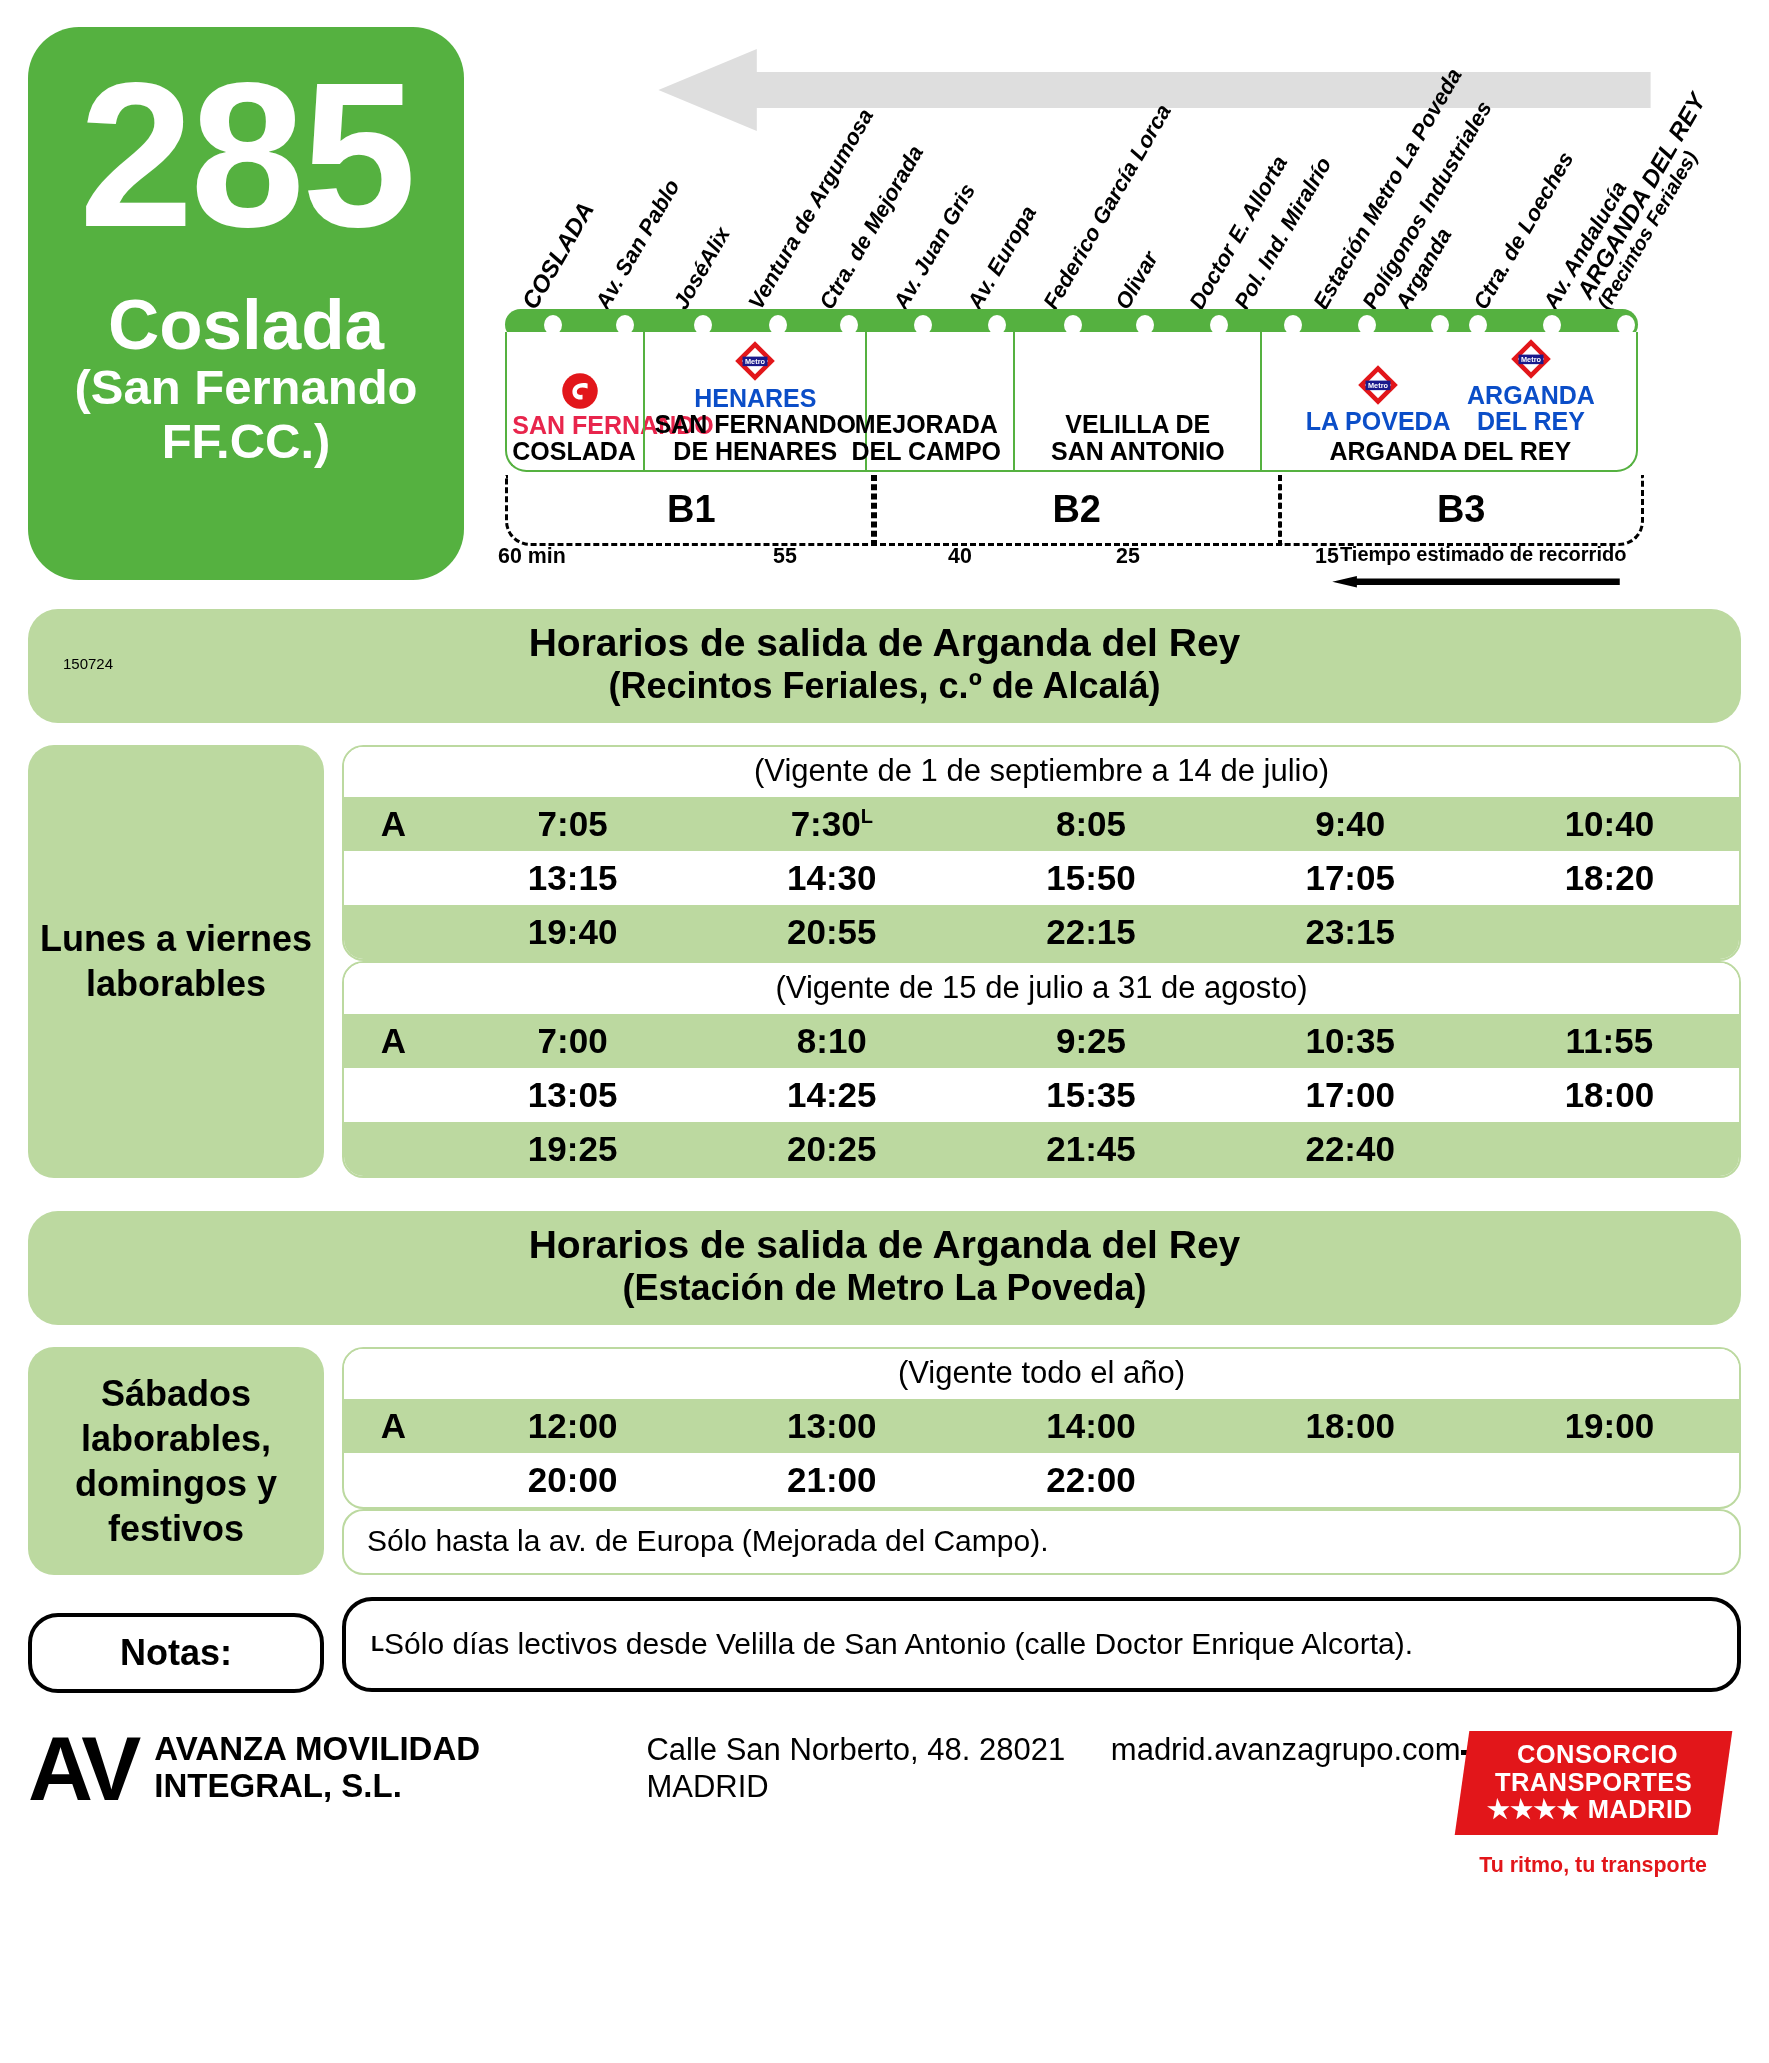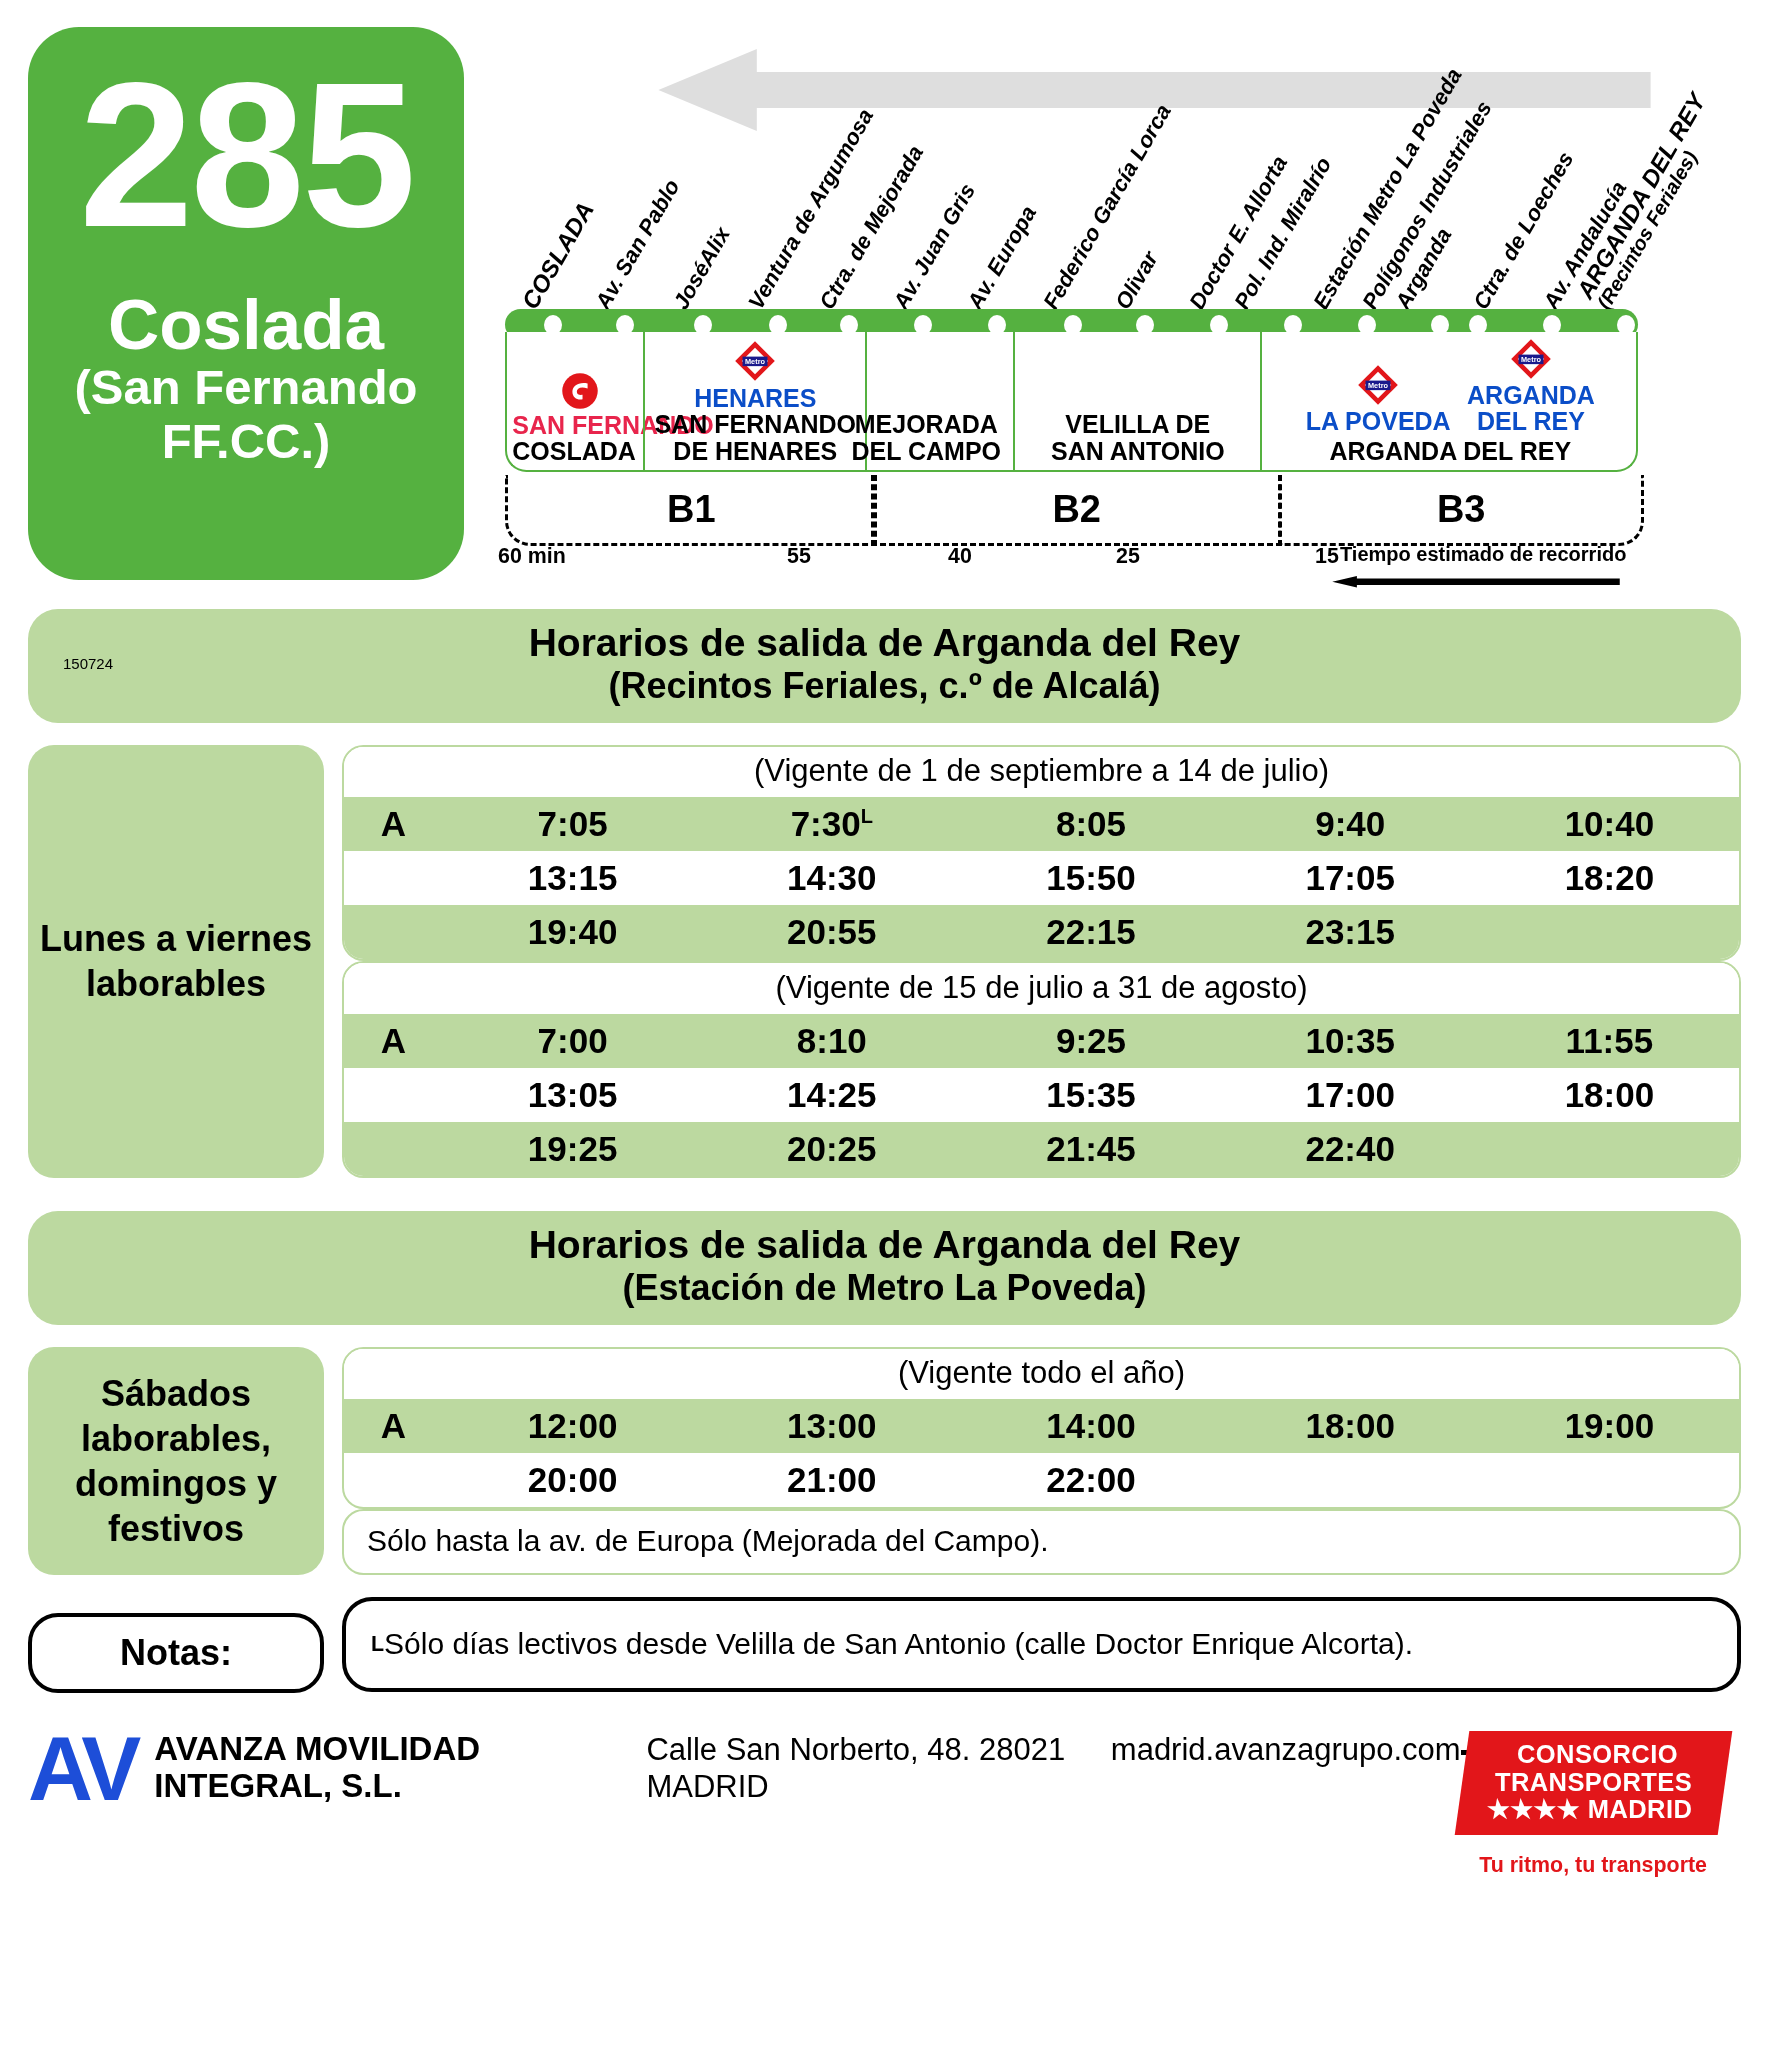--- a/index.html
+++ b/index.html
@@ -94,21 +94,21 @@
     font-size:36px;font-weight:bold;flex:none;margin-right:18px;height:80px;box-sizing:border-box;margin-top:16px;
   }
   .notes-body{
     flex:1;border:4.1px solid #000;border-radius:30px;background:#fff;height:95px;box-sizing:border-box;
     display:flex;align-items:center;padding:0 25px;font-size:30px;
   }
   .notes-body .sup{font-size:21.4px;}
 
   
   .footer{display:flex;align-items:flex-start;margin:38px 28px 0;position:relative;height:164px;}
-  .av-logo{font-size:90px;font-weight:bold;color:#1d4ed8;line-height:.85;margin-right:18px;letter-spacing:-5px;}
+  .av-logo{font-size:90px;font-weight:bold;color:#000000;line-height:.85;margin-right:18px;letter-spacing:-5px;}
   .company{display:flex;flex-direction:row;}
   .company .nm{font-size:33px;font-weight:bold;line-height:1.12;}
   .company .ad{font-size:31px;line-height:1.2;}
   .company .tel{font-size:44px;font-weight:bold;margin-top:10px;}
   .crtm{position:absolute;right:16.4px;top:0;width:263px;text-align:center;}
   .crtm-box{
     background:#e2161a;color:#fff;padding:10px 0 11.5px;
     transform:skewX(-8deg);
   }
   .crtm-box .l1{font-size:25.5px;font-weight:bold;letter-spacing:0.4px;line-height:1.08;transform:skewX(8deg);}
@@ -266,21 +266,21 @@
         </div>
         <div class="zone" style="left: 370px; width: 411px;">
           <span>B2</span>
         </div>
         <div class="zone" style="left: 777px; width: 366px; border-radius: 0px 0px 25px;">
           <span>B3</span>
         </div>
       </div>
 
     <div class="ztime" style="left:5px">60 min</div>
-    <div class="ztime" style="left:294px">55</div>
+    <div class="ztime" style="left:280px">55</div>
     <div class="ztime" style="left:455px">40</div>
     <div class="ztime" style="left:623px">25</div>
     <div class="ztime" style="left:822px">15</div>
 
     <div class="trecorrido">Tiempo estimado de recorrido</div>
     <svg class="tarrow" viewBox="0 0 350 14">
       <path d="M350,3 L30,3 L30,0 L0,7 L30,14 L30,11 L350,11 Z" fill="#000"></path>
     </svg>
   </div>
 </div>

